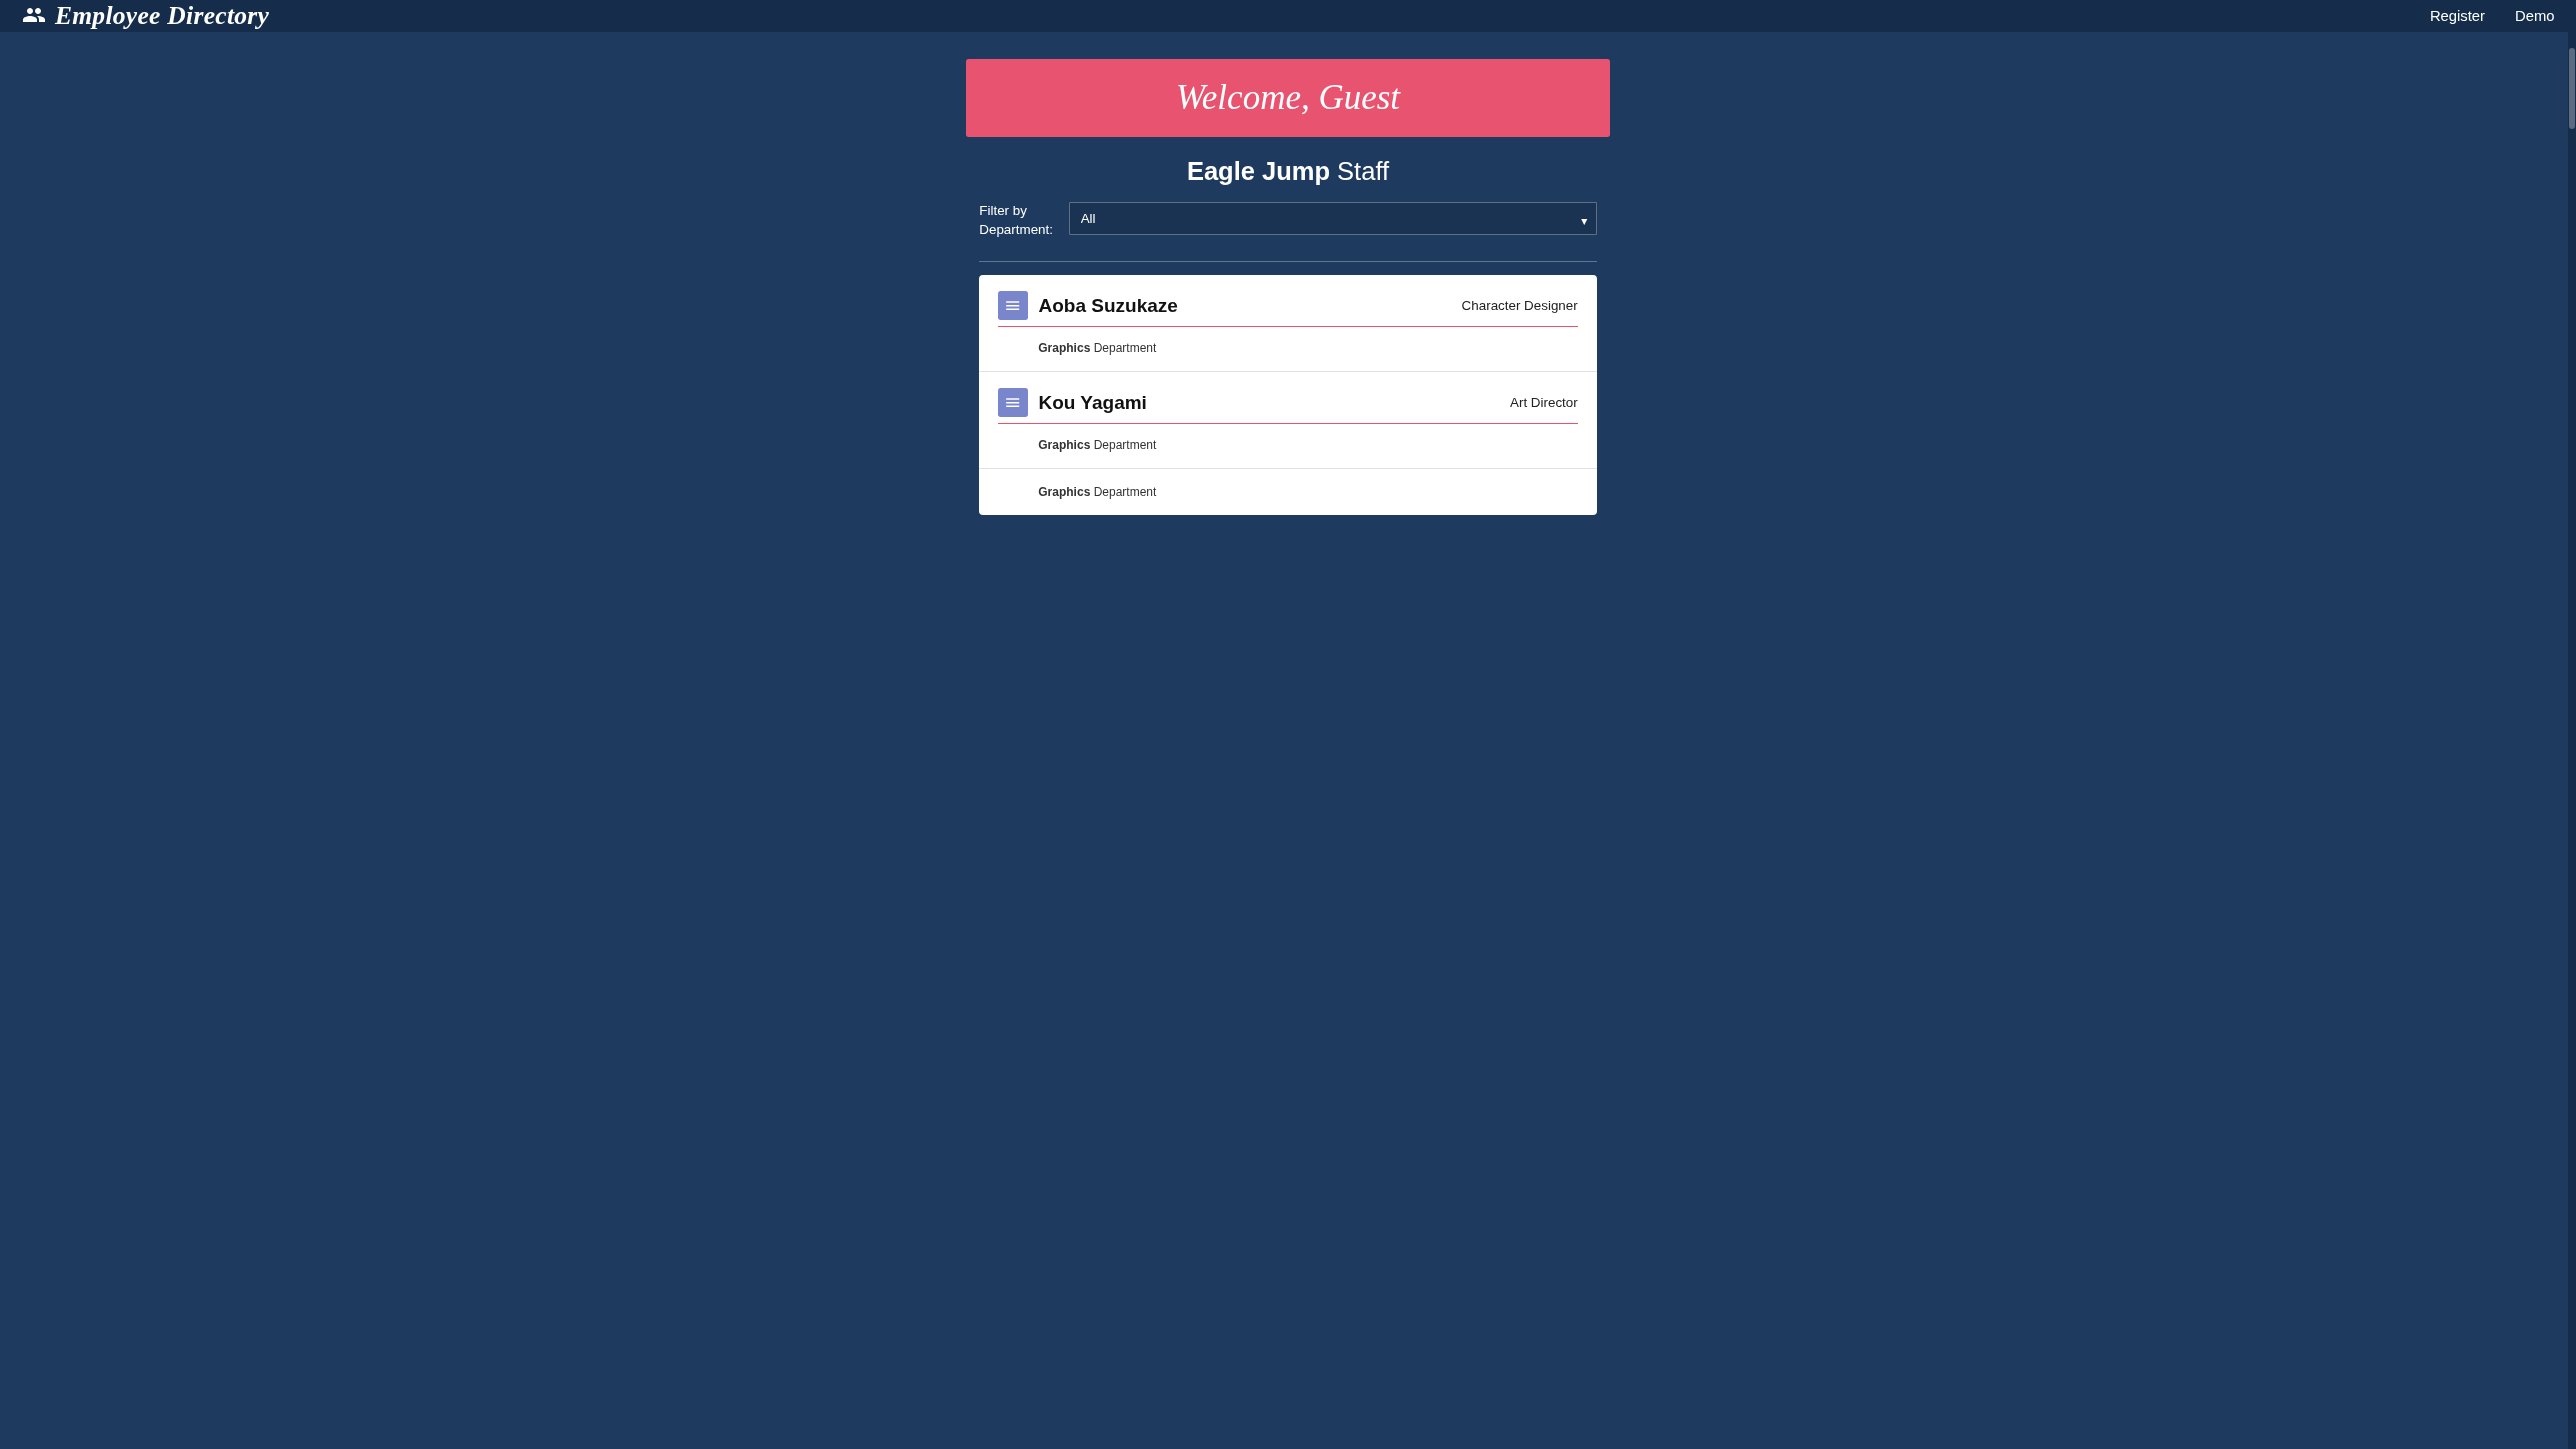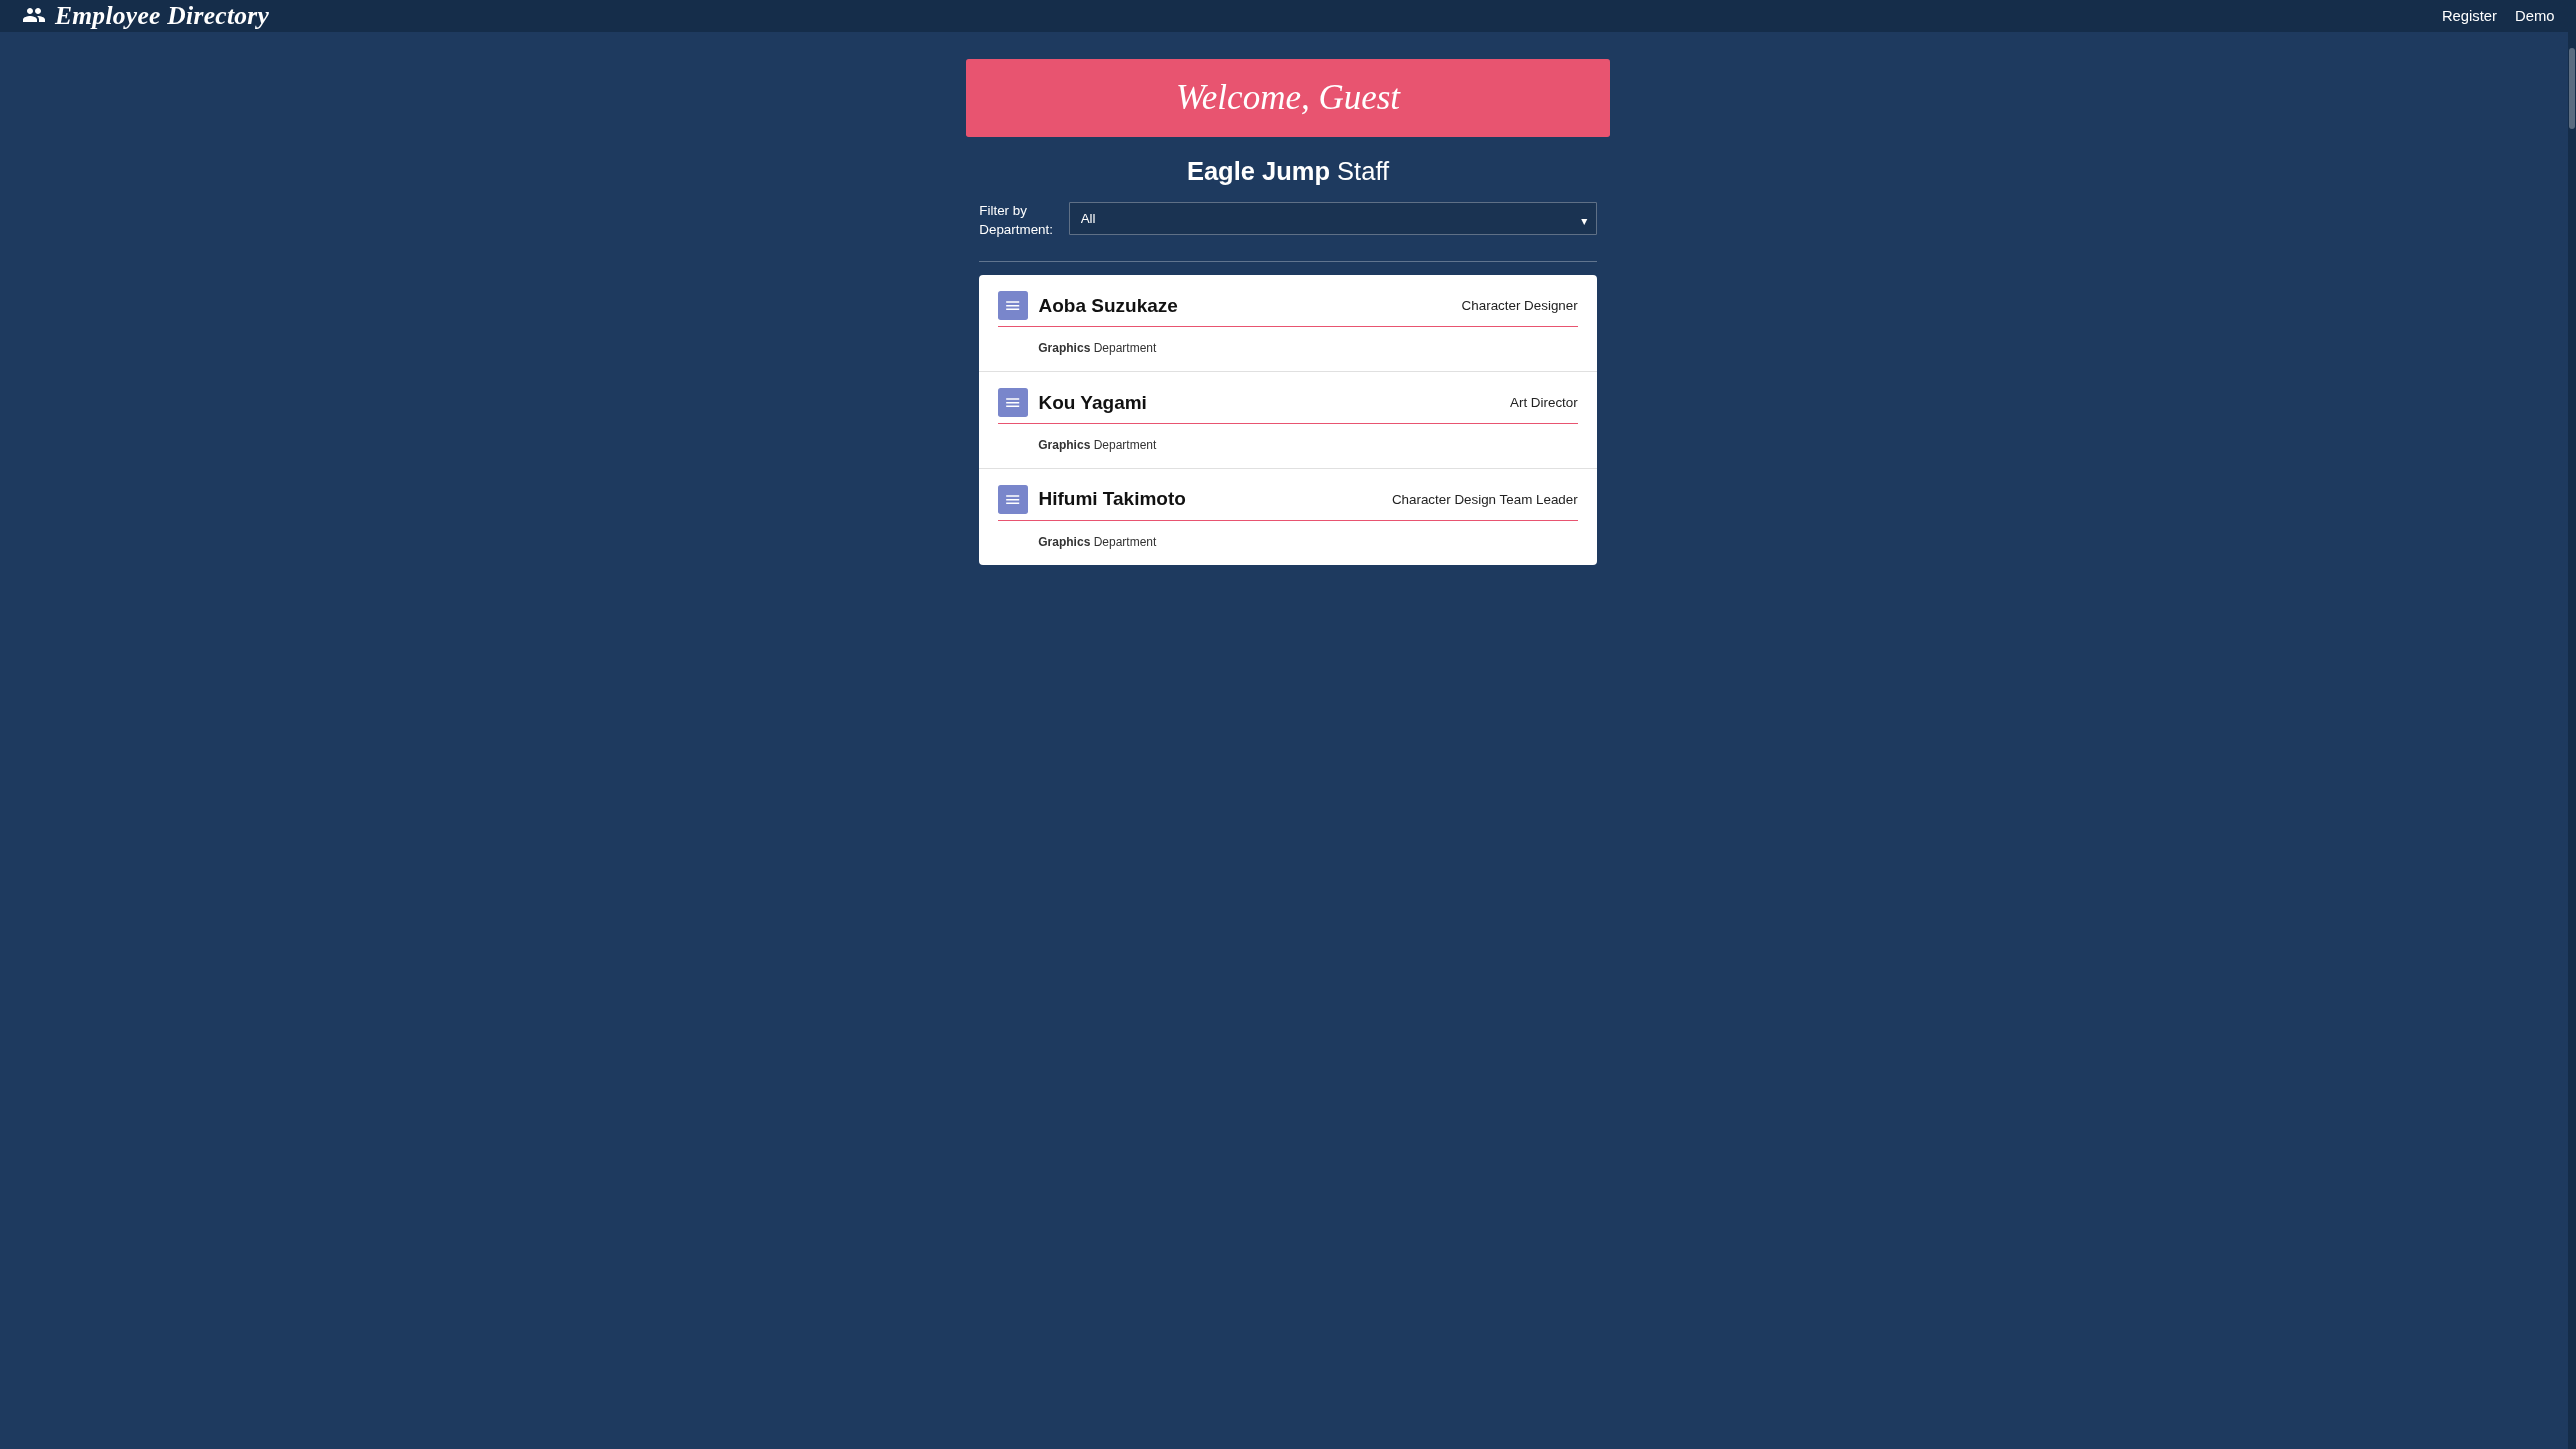--- a/index.html
+++ b/index.html
@@ -26,21 +26,21 @@
     }
     .nav-title {
       font-style: italic;
       font-size: 25.5px;
       font-weight: bold;
       color: #fff;
       letter-spacing: 0.3px;
     }
     .nav-right {
       display: flex;
-      gap: 18px;
+      gap: 30px;
     }
     .nav-link {
       color: #fff;
       font-size: 14.8px;
       font-family: Arial, sans-serif;
       cursor: pointer;
       text-decoration: none;
     }
 
     
@@ -303,31 +303,20 @@
             <span class="employee-name">Kou Yagami</span>
           </div>
           <span class="employee-title">Art Director</span>
         </div>
         <div class="employee-dept">
           <strong>Graphics</strong><span> Department</span>
         </div>
       </div>
 
       <div class="employee-item">
-        <div class="employee-header">
-          <div class="employee-left">
-            <div class="employee-icon">
-              <svg viewBox="0 0 24 24" fill="white">
-                <path d="M3 18h18v-2H3v2zm0-5h18v-2H3v2zm0-7v2h18V6H3z"></path>
-              </svg>
-            </div>
-            <span class="employee-name">Hifumi Takimoto</span>
-          </div>
-          <span class="employee-title">Character Design Team Leader</span>
-        </div>
         <div class="employee-dept">
           <strong>Graphics</strong><span> Department</span>
         </div>
       </div>
 
     </div>
   </div>
 </div>
 
 <div class="scroll-indicator">

